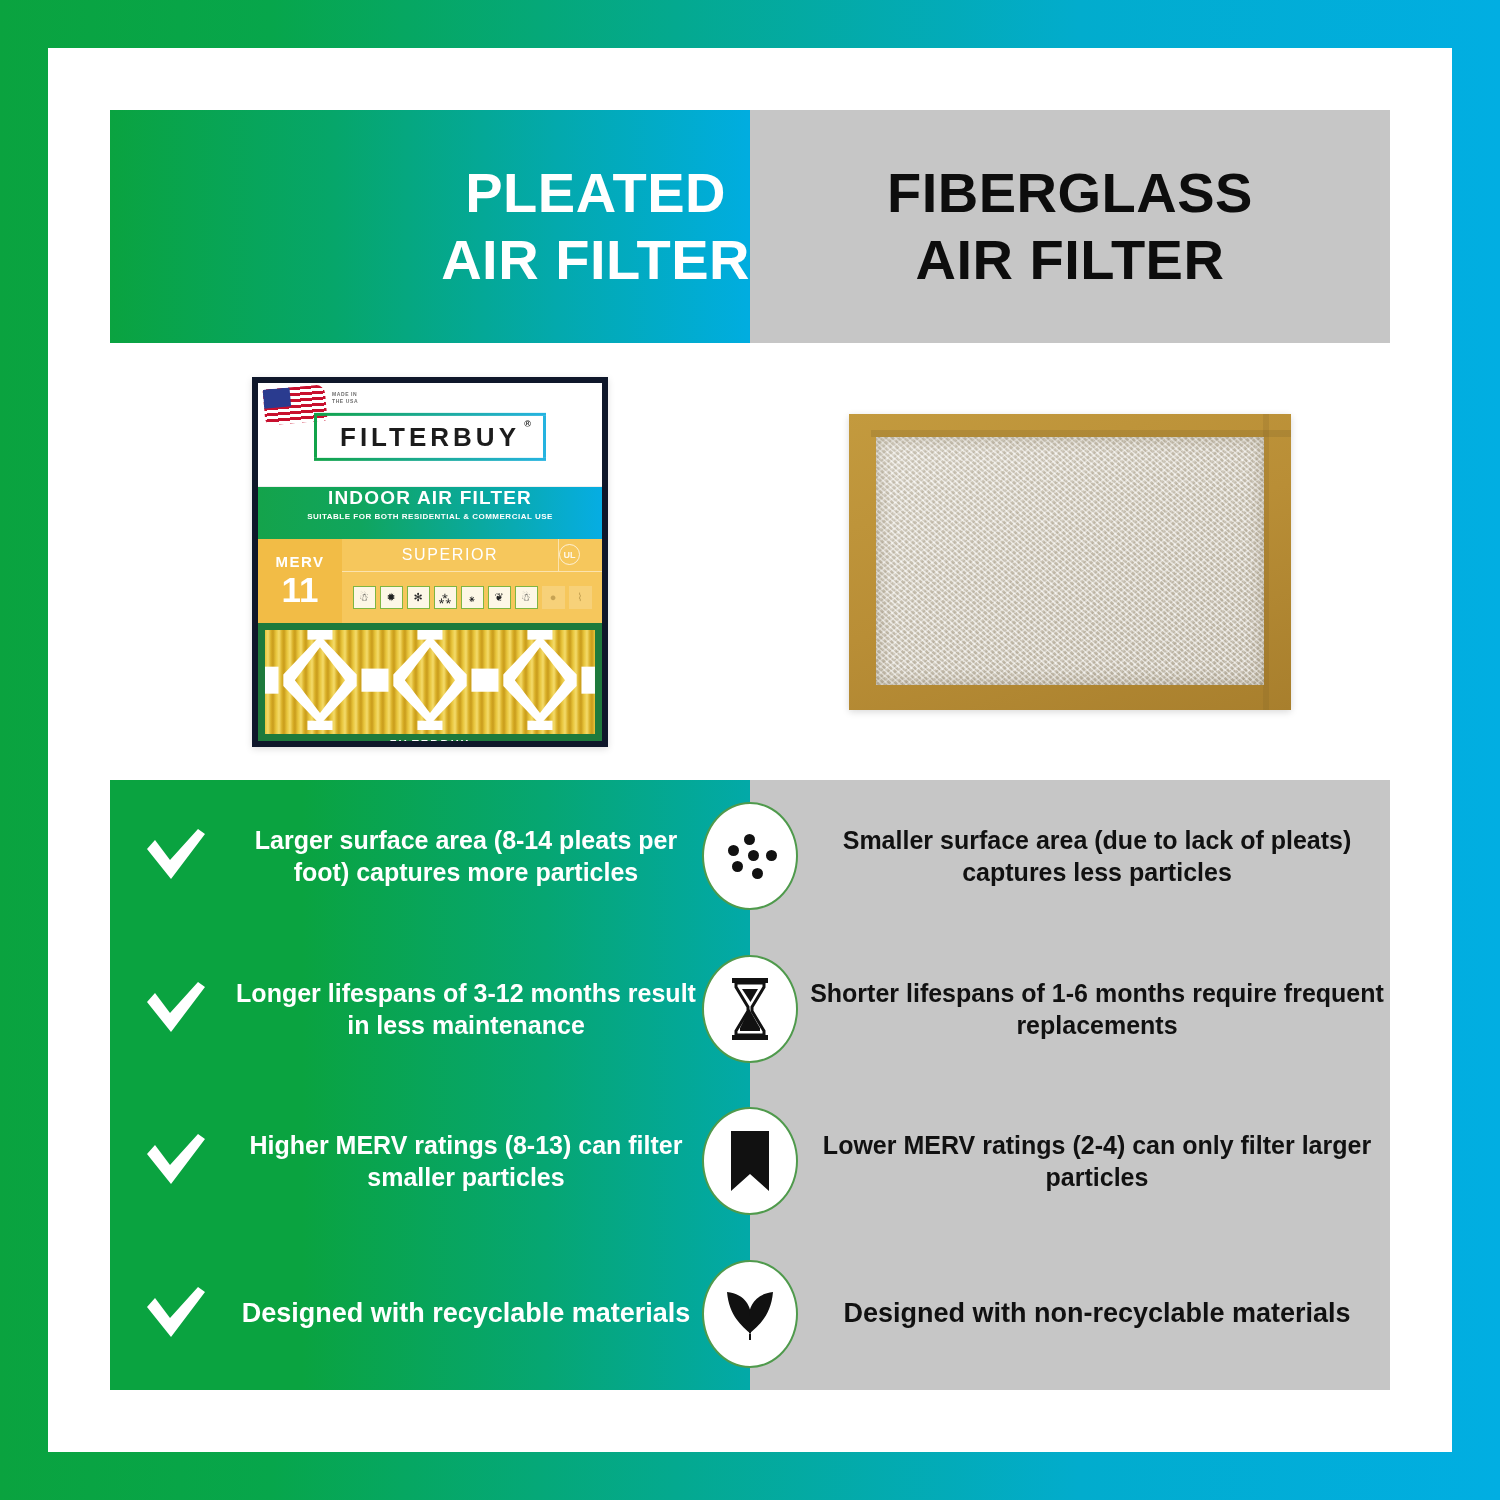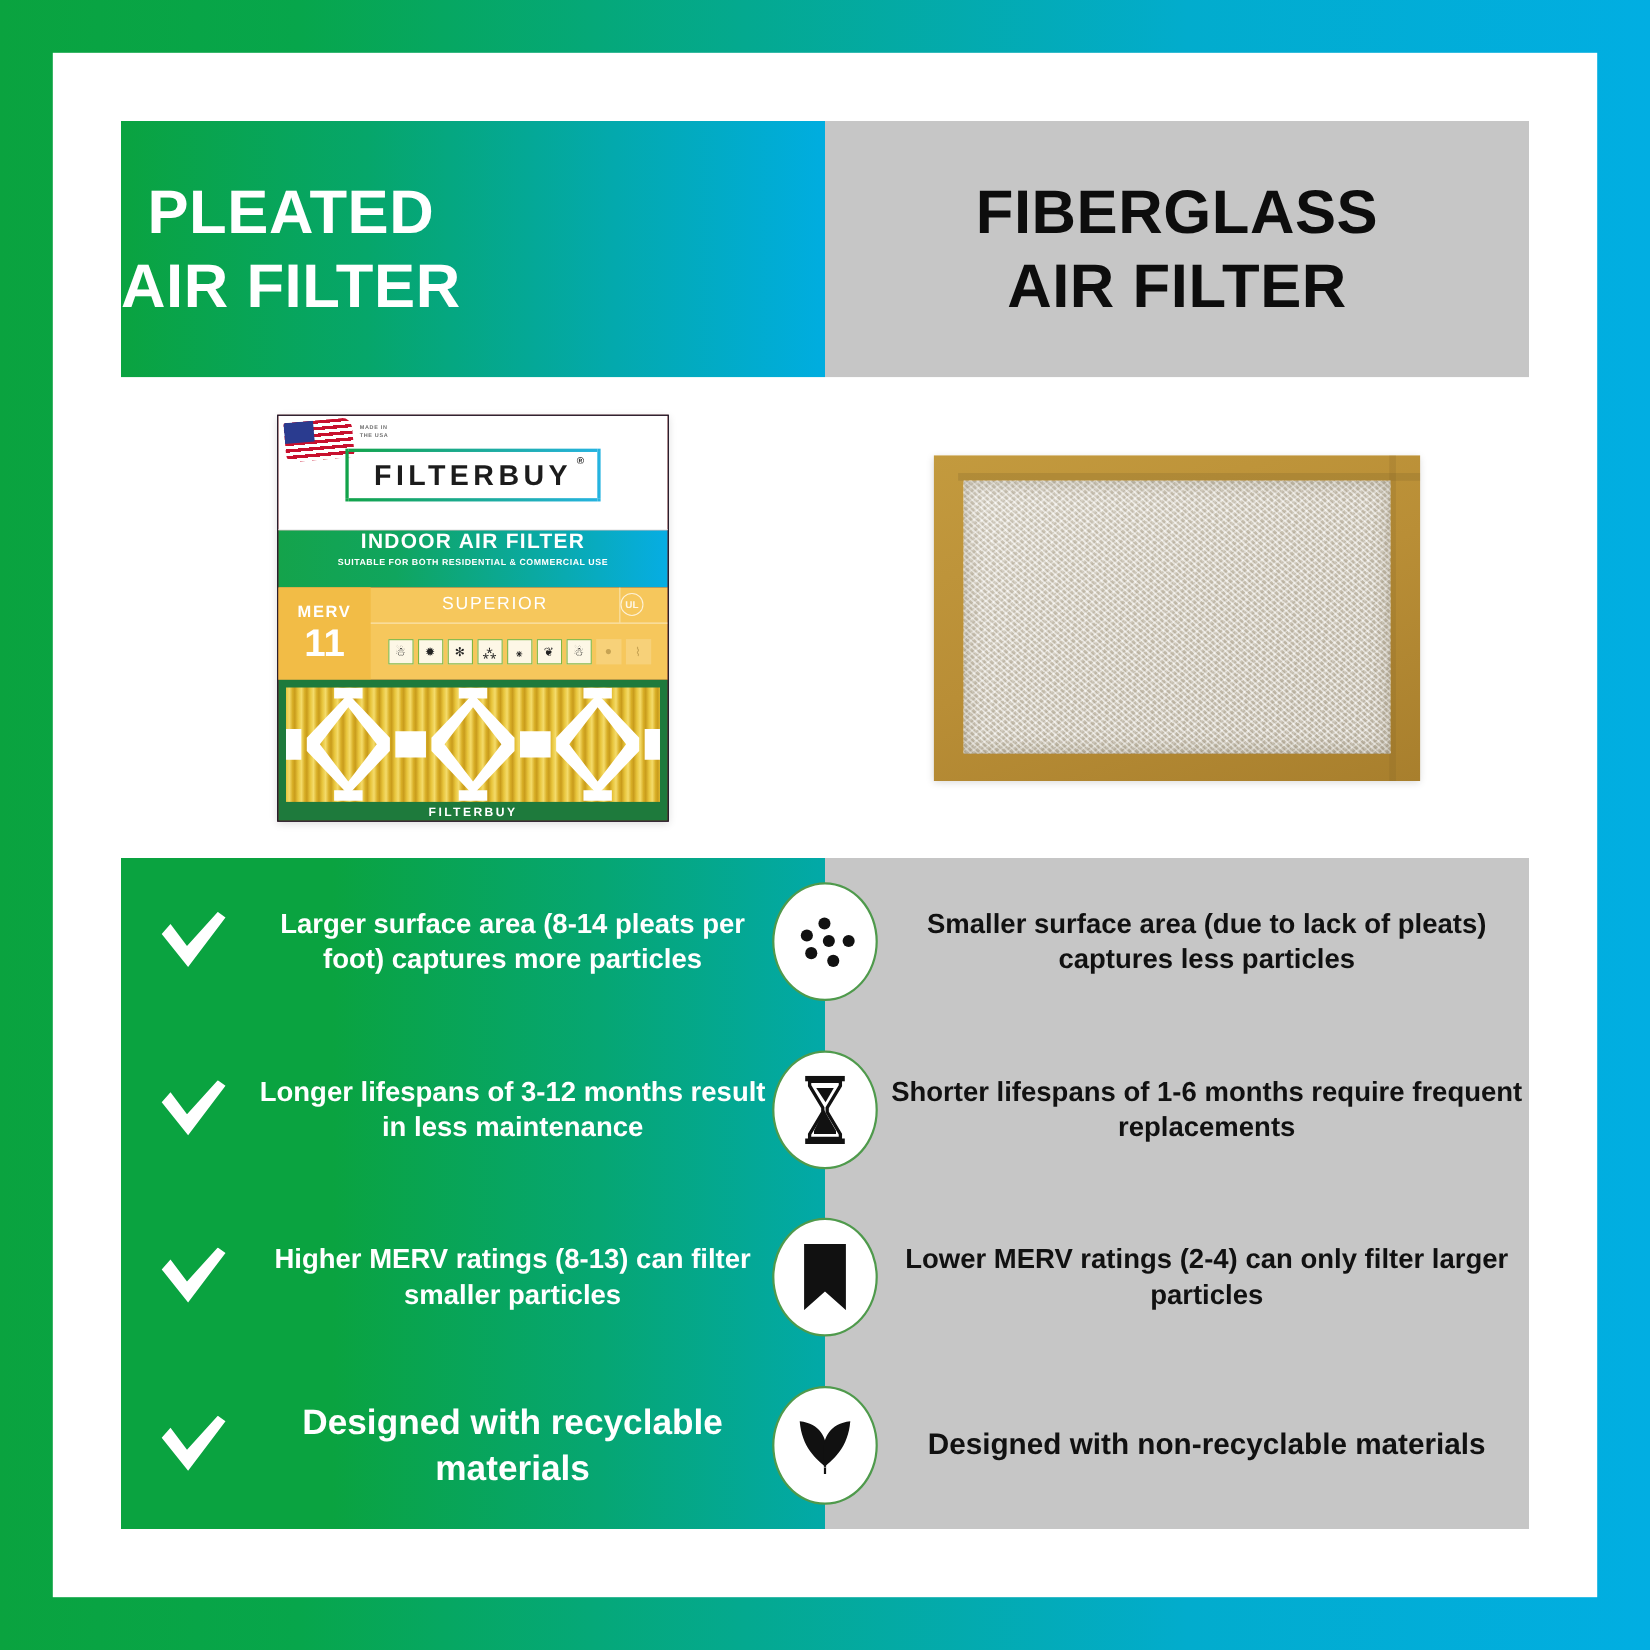--- a/index.html
+++ b/index.html
@@ -36,21 +36,21 @@
     width: 1280px;
     height: 233px;
     display: flex;
   }
   .header-left {
     width: 640px;
     height: 100%;
     background: linear-gradient(90deg, #0aa340 0%, #06a66a 35%, #03a9ad 70%, #00ade0 100%);
     display: flex;
     align-items: center;
-    justify-content: flex-start;
+    justify-content: flex-end;
   }
   .header-right {
     width: 640px;
     height: 100%;
     background: #c6c6c6;
     display: flex;
     align-items: center;
     justify-content: center;
   }
   .header-title {
@@ -81,24 +81,24 @@
     display: flex;
     align-items: center;
     justify-content: center;
   }
 
   
   .pleated-box {
     position: relative;
     width: 356px;
     height: 370px;
-    background: #7f1d1d;
+    background: #be185d;
     box-shadow: 0 2px 7px rgba(0,0,0,0.13);
     overflow: hidden;
-    border: 1px solid #0f172a;
+    border: 6px solid #0f172a;
   }
   .pb-top {
     position: relative;
     height: 104px;
     background: #ffffff;
     border-bottom: 1px solid #efefef;
   }
   .pb-flag {
     position: absolute;
     left: 6px;
@@ -351,21 +351,21 @@
     width: 64px;
     flex: 0 0 64px;
     display: flex;
     align-items: center;
     justify-content: center;
   }
   .check svg { display: block; }
   .row-left-text {
     flex: 1;
     color: #ffffff;
-    font-size: 32px;
+    font-size: 27px;
     font-weight: bold;
     line-height: 1.28;
     text-align: center;
   }
   .row-left-text.wide { font-size: 25px; }
   .row-right {
     width: 640px;
     height: 100%;
     display: flex;
     align-items: center;

